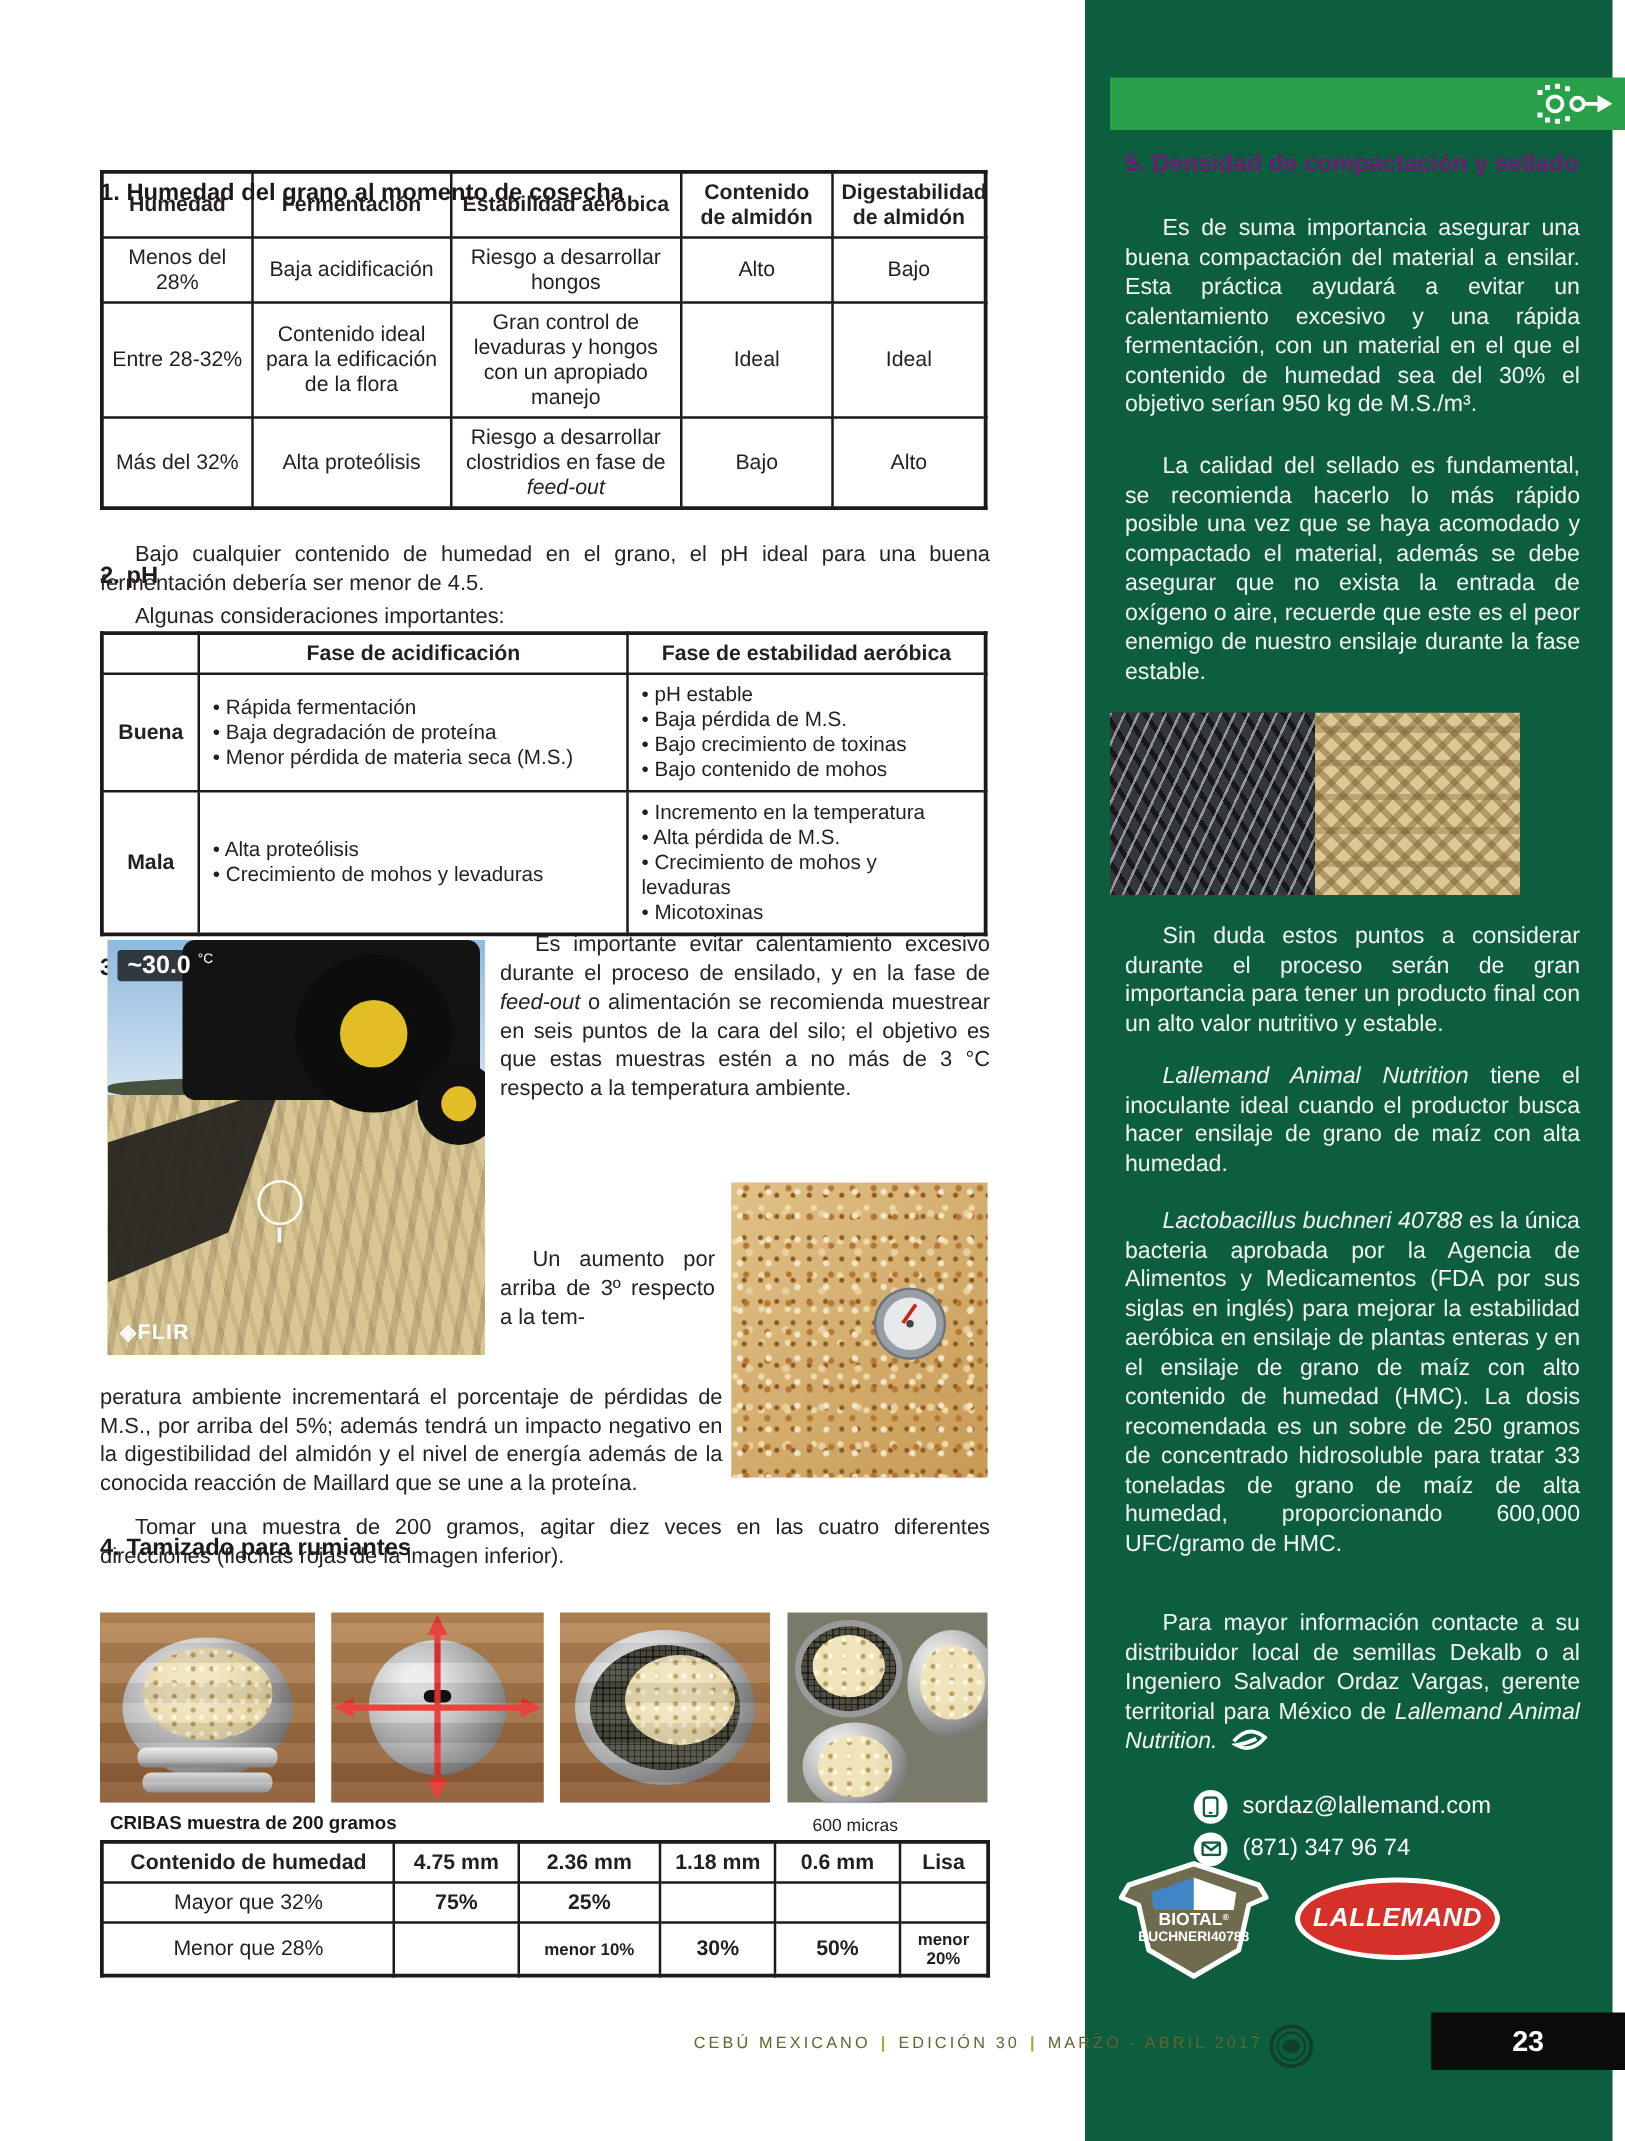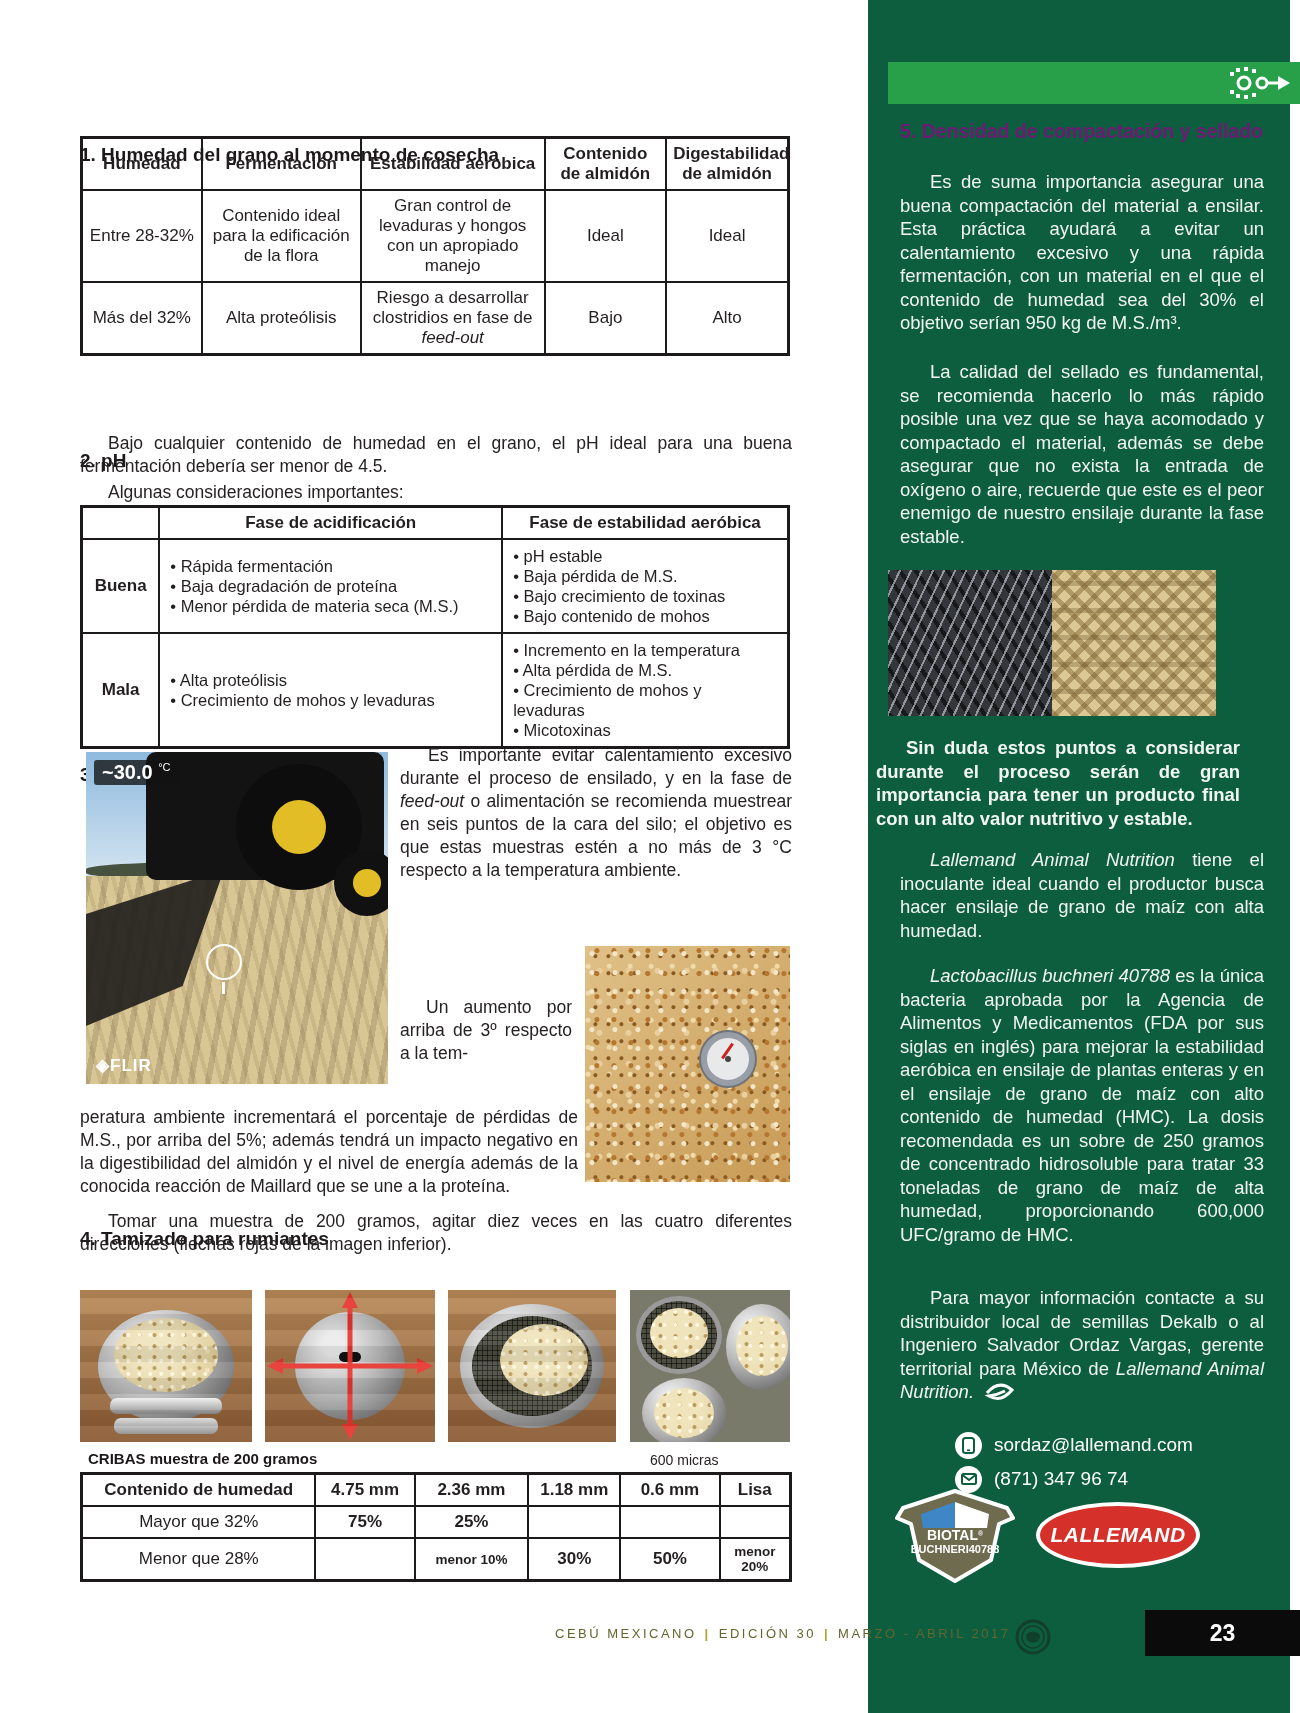--- a/index.html
+++ b/index.html
@@ -138,20 +138,27 @@
       </colgroup>
     <tbody>
         <tr>
       <th>Humedad</th>
       <th>Fermentación</th>
       <th>Estabilidad aérobica</th>
       <th>Contenido de almidón</th>
       <th>Digestabilidad de almidón</th>
     </tr>
     <tr>
+      <td>Menos del 28%</td>
+      <td>Baja acidificación</td>
+      <td>Riesgo a desarrollar hongos</td>
+      <td>Alto</td>
+      <td>Bajo</td>
+    </tr>
+    <tr>
       <td>Entre 28-32%</td>
       <td>Contenido ideal para la edificación de la flora</td>
       <td>Gran control de levaduras y hongos con un apropiado manejo</td>
       <td>Ideal</td>
       <td>Ideal</td>
     </tr>
     <tr>
       <td>Más del 32%</td>
       <td>Alta proteólisis</td>
       <td><span>Riesgo a desarrollar clostridios en fase de </span><i class="itl">feed-out</i></td>
@@ -335,21 +342,21 @@
 
 <div class="abs side-head" style="left:900px; top:120px; width:372px;">5. Densidad de compactación y sellado</div>
 <div class="abs side-p" style="left:900px; top:170px; width:364px;">Es de suma importancia asegurar una buena compactación del material a ensilar. Esta práctica ayudará a evitar un calentamiento excesivo y una rápida fermentación, con un material en el que el contenido de humedad sea del 30% el objetivo serían 950 kg de M.S./m³.</div>
 <div class="abs side-p" style="left:900px; top:360px; width:364px;">La calidad del sellado es fundamental, se recomienda hacerlo lo más rápido posible una vez que se haya acomodado y compactado el material, además se debe asegurar que no exista la entrada de oxígeno o aire, recuerde que este es el peor enemigo de nuestro ensilaje durante la fase estable.</div>
 
 <div class="photo cover" style="left:888px; top:570px; width:328px; height:146px;">
   <div class="left"></div>
   <div class="right"></div>
 </div>
 
-<div class="abs side-p" style="left:876px; top:736px; width:364px;font-weight:bold;">Sin duda estos puntos a considerar durante el proceso serán de gran importancia para tener un producto final con un alto valor nutritivo y estable.</div>
+<div class="abs side-p" style="left:900px; top:736px; width:364px;">Sin duda estos puntos a considerar durante el proceso serán de gran importancia para tener un producto final con un alto valor nutritivo y estable.</div>
 <div class="abs side-p" style="left:900px; top:848px; width:364px;">
   <i class="itl">Lallemand Animal Nutrition</i><span> tiene el inoculante ideal cuando el productor busca hacer ensilaje de grano de maíz con alta humedad.</span>
 </div>
 <div class="abs side-p" style="left:900px; top:964px; width:364px;">
   <i class="itl">Lactobacillus buchneri 40788</i><span> es la única bacteria aprobada por la Agencia de Alimentos y Medicamentos (FDA por sus siglas en inglés) para mejorar la estabilidad aeróbica en ensilaje de plantas enteras y en el ensilaje de grano de maíz con alto contenido de humedad (HMC). La dosis recomendada es un sobre de 250 gramos de concentrado hidrosoluble para tratar 33 toneladas de grano de maíz de alta humedad, proporcionando 600,000 UFC/gramo de HMC.</span>
 </div>
 <div class="abs side-p" style="left:900px; top:1286px; width:364px;">
   <span>Para mayor información contacte a su distribuidor local de semillas Dekalb o al Ingeniero Salvador Ordaz Vargas, gerente territorial para México de </span><i class="itl">Lallemand Animal Nutrition.</i>
   <svg width="30" height="18" viewBox="0 0 30 18" style="vertical-align:-3px; margin-left:6px;">
     <path d="M2,10 Q14,-4 27,7 Q16,20 4,13 Q12,12 20,8" fill="none" stroke="#fff" stroke-width="3"></path>

